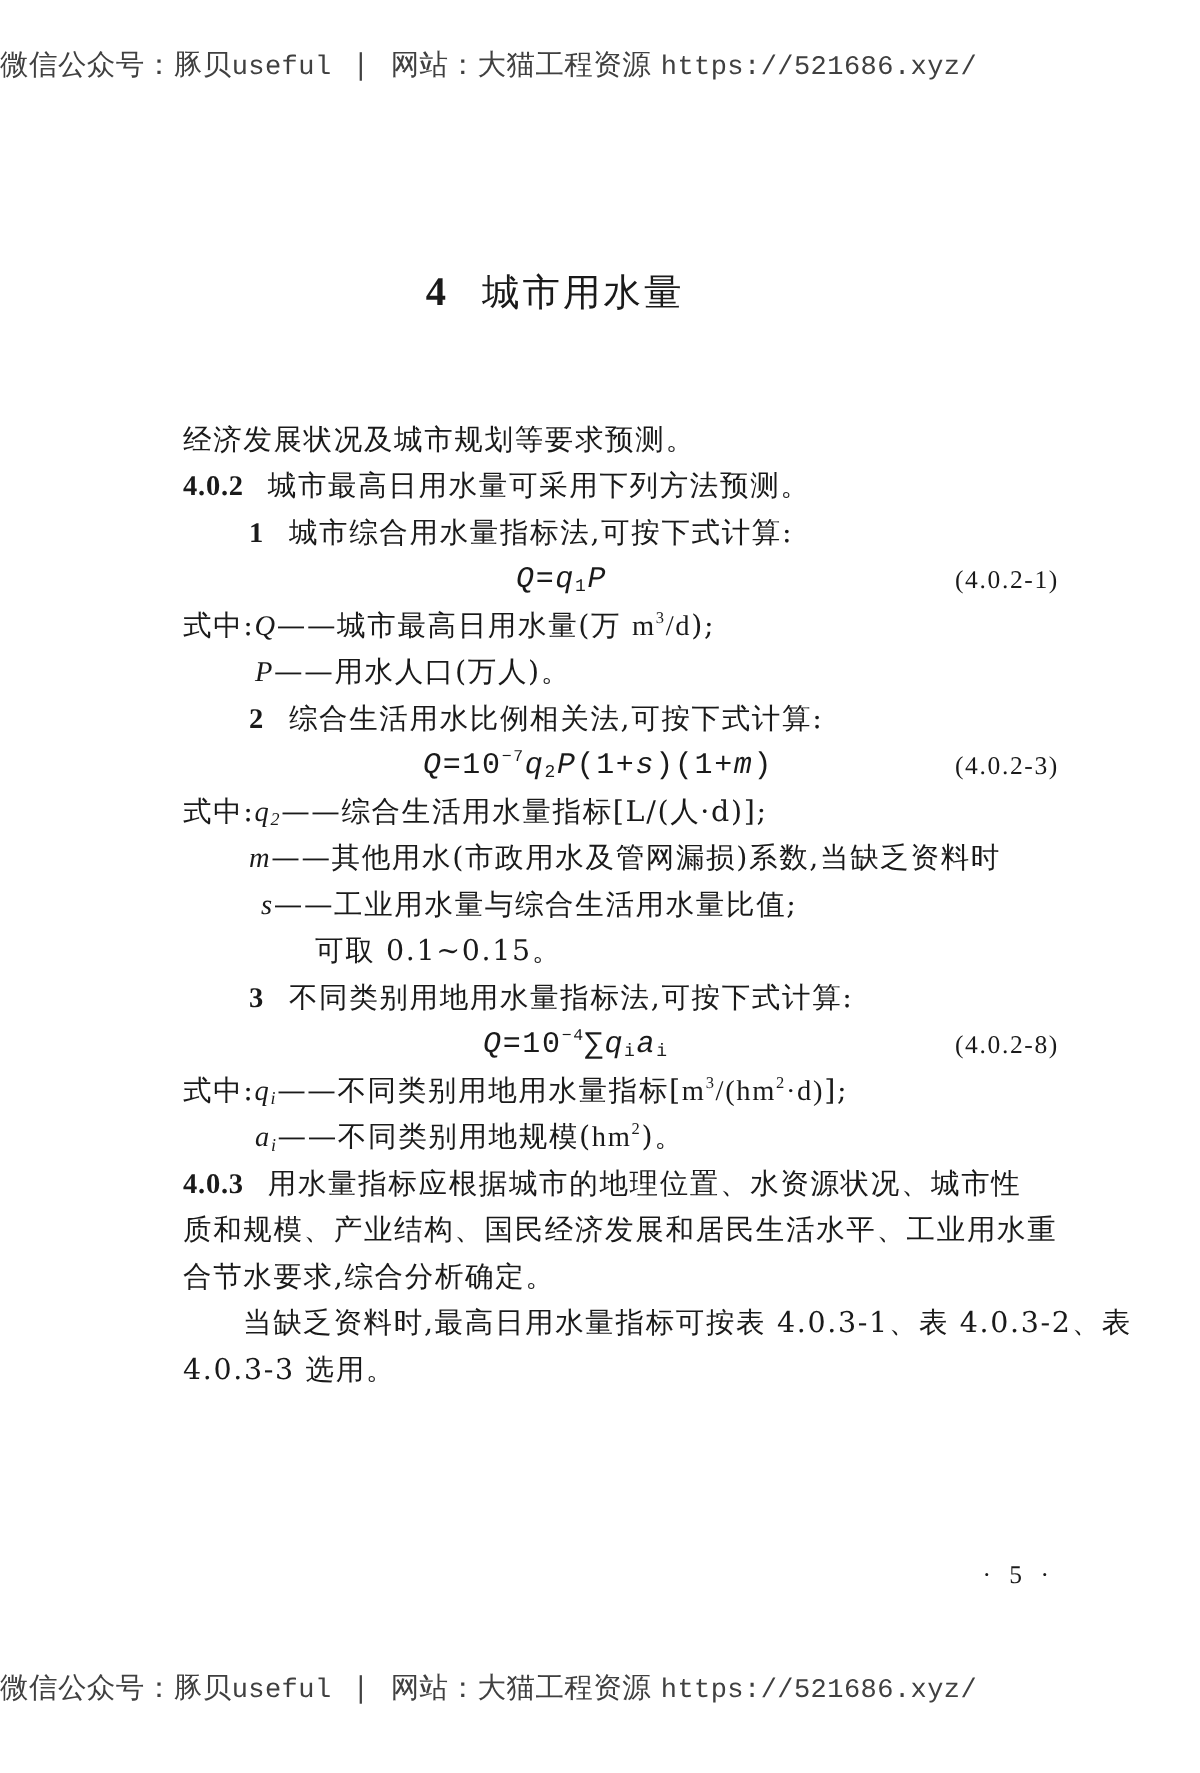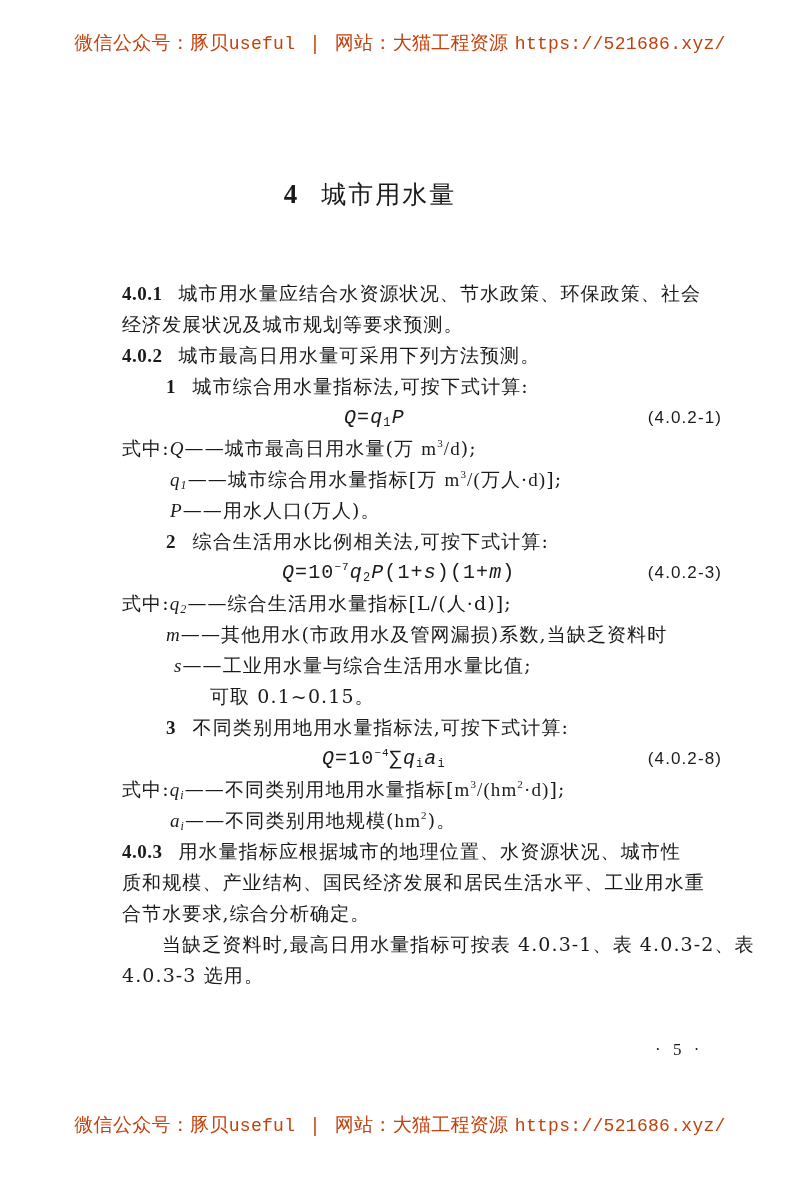--- a/index.html
+++ b/index.html
@@ -1,22 +1,22 @@
 <!DOCTYPE html>
 <html><head>
 <meta charset="utf-8">
 <style>
   html, body { margin: 0; padding: 0; }
   body {
     width: 800px; height: 1182px; background: #ffffff; position: relative; overflow: hidden;
     font-family: "DejaVu Serif", "Liberation Serif", serif; color: #1a1a1a;
   }
   .watermark {
-    position: absolute; left: 0; width: 800px; text-align: center;
-    color: #c2410c; font-size: 19px; letter-spacing: 0.3px;
+    position: absolute; left: 0; width: 800px; text-align: left;
+    color: #404040; font-size: 19px; letter-spacing: 0.3px;
     font-family: "DejaVu Serif", "Liberation Serif", serif;
     white-space: nowrap;
   }
   .watermark .mono { font-family: "Liberation Mono", "DejaVu Sans Mono", monospace; font-size: 18px; }
   .watermark .sep { margin: 0 10px; }
   .wm-top { top: 30px; }
   .wm-bottom { top: 1112px; }
 
   .chapter-title {
     position: absolute; top: 178px; left: 0; width: 740px; text-align: center;
@@ -31,21 +31,21 @@
   .line { white-space: nowrap; height: 31px; }
   .clause-no { font-weight: bold; font-family: "Liberation Serif", serif; font-size: 19px; margin-right: 16px; letter-spacing: 0.5px; }
   .item-no { font-weight: bold; font-family: "Liberation Serif", serif; margin-right: 16px; }
   .ind1 { padding-left: 44px; }
   .ind-var { padding-left: 48px; }
   .ind-var2 { padding-left: 52px; }
   .ind-cont { padding-left: 88px; }
   .formula-line { position: relative; height: 31px; }
   .formula { position: absolute; font-family: Liberation Mono, monospace; font-size: 20px; }
   .formula i { font-style: italic; }
-  .eqno { position: absolute; right: 0; font-family: Liberation Sans, sans-serif; font-size: 17px; }
+  .eqno { position: absolute; right: 16px; font-family: Liberation Serif, serif; font-size: 17px; }
   sup { font-size: 11px; vertical-align: 8px; line-height: 0; }
   sub { font-size: 12px; vertical-align: -3px; line-height: 0; }
   .var { font-family: "Liberation Serif", serif; font-style: italic; }
   .unit { font-family: "Liberation Serif", serif; }
   .page-no {
     position: absolute; top: 1040px; left: 655px; font-size: 17px; letter-spacing: 4px;
     font-family: "Liberation Serif", serif;
   }
 </style>
 </head>
@@ -57,41 +57,35 @@
   <span>网站：</span><span>大猫工程资源</span>
   <span class="mono">https://521686.xyz/</span>
 </div>
 
 <div class="chapter-title">
   <span class="num">4</span><span>城市用水量</span>
 </div>
 
 <div class="content">
 
-  <div class="line">
-    <span class="clause-no">4.0.1</span><span>城市用水量应结合水资源状况、节水政策、环保政策、社会</span>
-  </div>
   <div class="line">经济发展状况及城市规划等要求预测。</div>
 
   <div class="line">
     <span class="clause-no">4.0.2</span><span>城市最高日用水量可采用下列方法预测。</span>
   </div>
 
   <div class="line ind1">
     <span class="item-no">1</span><span>城市综合用水量指标法,可按下式计算:</span>
   </div>
   <div class="formula-line">
     <span class="formula" style="left:222px;"><i>Q</i>=<i>q</i><sub>1</sub><i>P</i></span>
     <span class="eqno">(4.0.2-1)</span>
   </div>
   <div class="line">
     <span>式中:</span><span class="var">Q</span><span>——城市最高日用水量(万 <span class="unit">m<sup>3</sup>/d</span>);</span>
-  </div>
-  <div class="line ind-var">
-    <span class="var">q<sub>1</sub></span><span>——城市综合用水量指标[万 <span class="unit">m<sup>3</sup>/(</span>万人·<span class="unit">d)</span>];</span>
   </div>
   <div class="line ind-var">
     <span class="var">P</span><span>——用水人口(万人)。</span>
   </div>
 
   <div class="line ind1">
     <span class="item-no">2</span><span>综合生活用水比例相关法,可按下式计算:</span>
   </div>
   <div class="formula-line">
     <span class="formula" style="left:160px;"><i>Q</i>=10<sup>−7</sup><i>q</i><sub>2</sub><i>P</i>(1+<i>s</i>)(1+<i>m</i>)</span>

